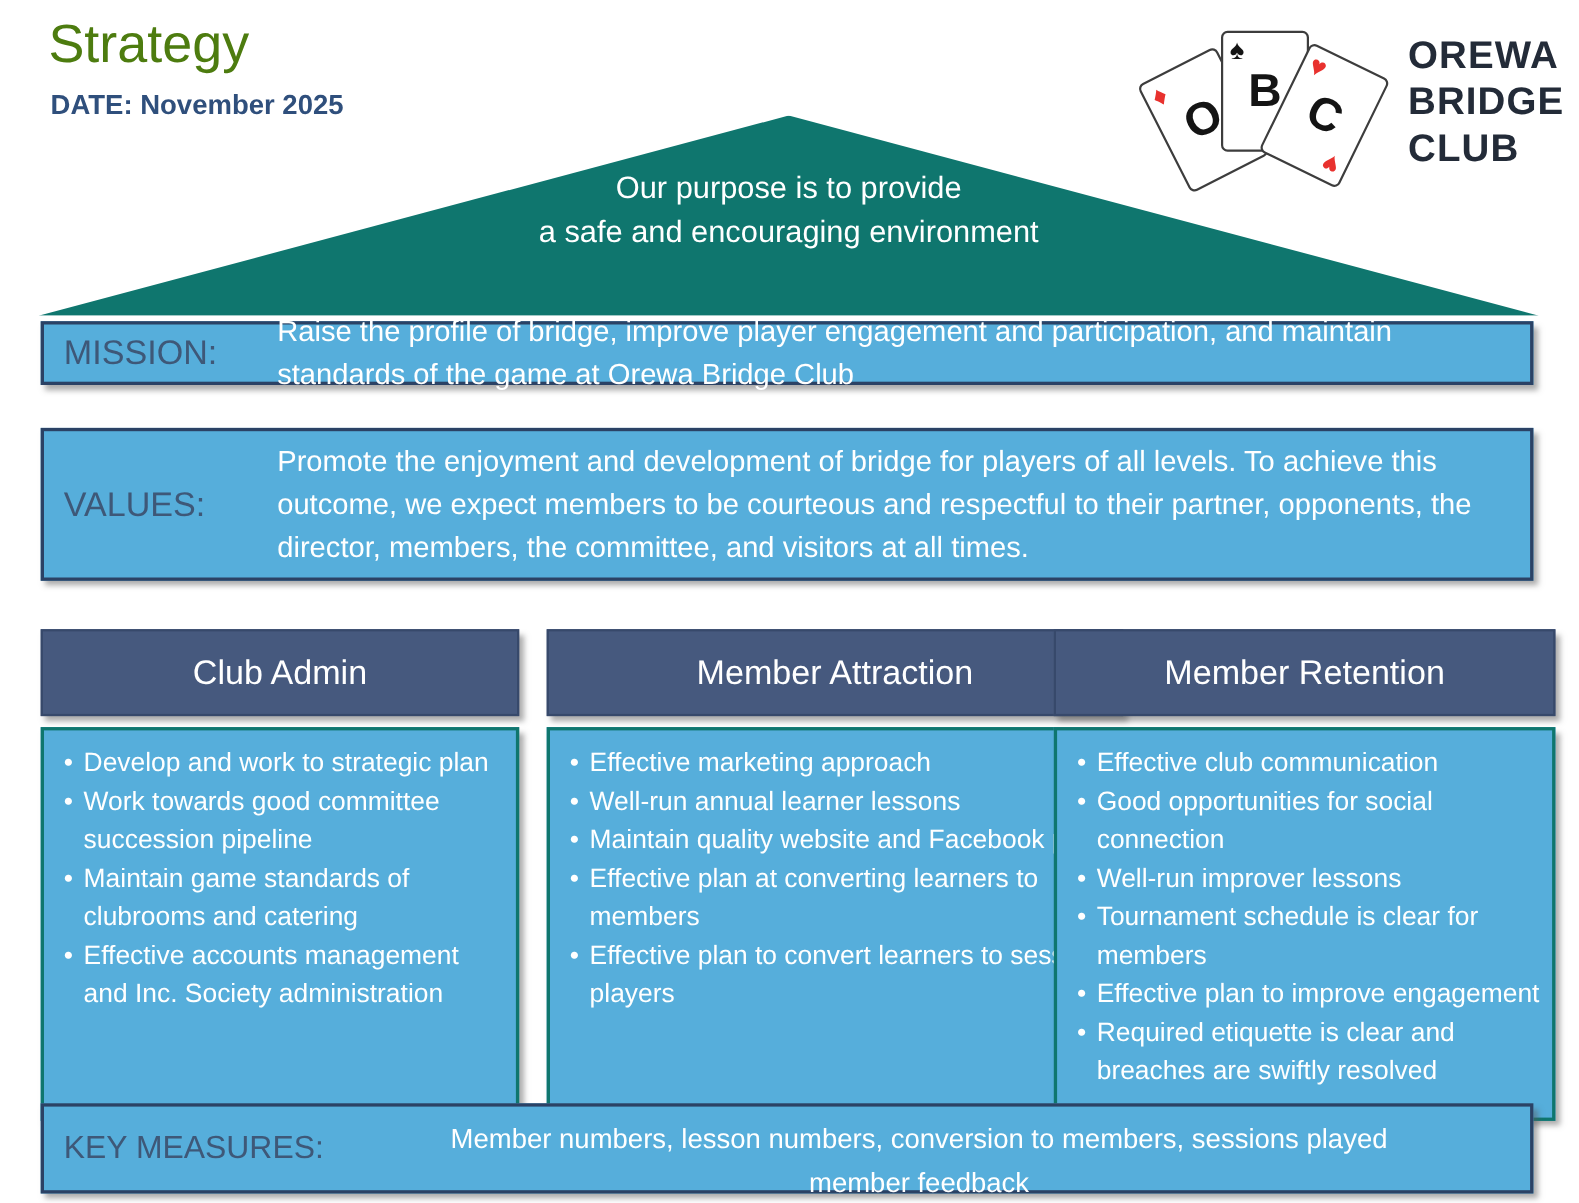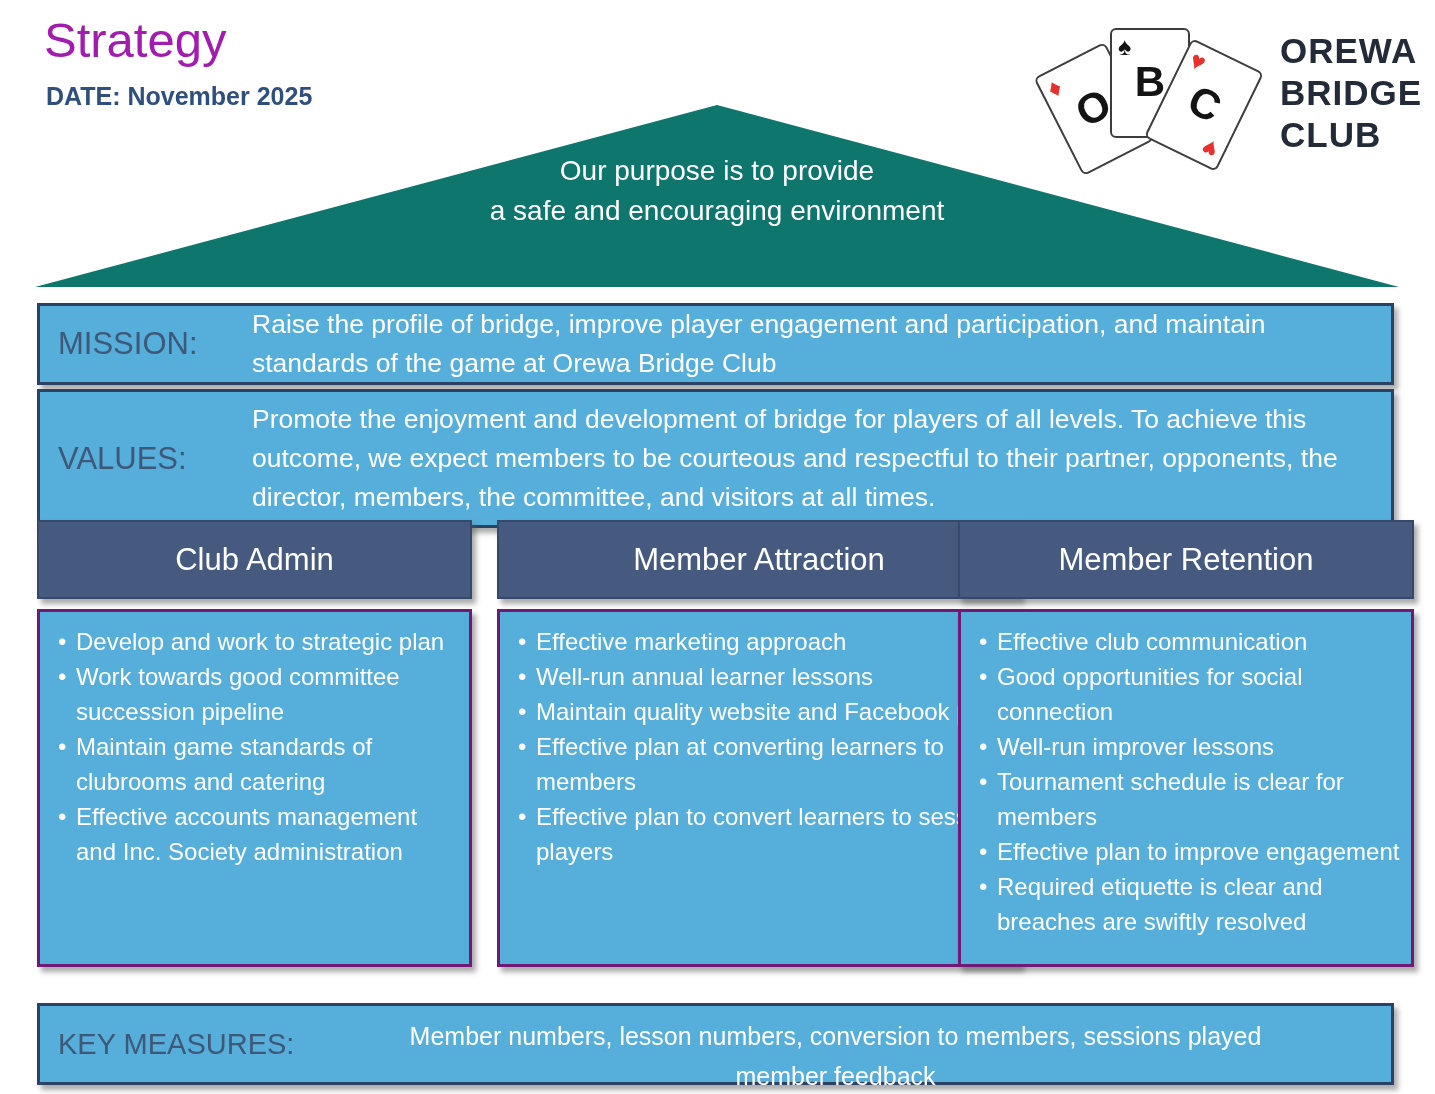--- a/index.html
+++ b/index.html
@@ -1,21 +1,21 @@
 <!DOCTYPE html>
 <html><head>
 <meta charset="utf-8">
 <style>
   html,body{margin:0;padding:0;background:#ffffff;}
   .slide{
     position:relative;width:1435px;height:1094px;background:#ffffff;
     font-family:"Liberation Sans", sans-serif;overflow:hidden;
   }
   
-  .title{position:absolute;left:44px;top:12px;font-size:49px;font-weight:400;color:#a21caf;}
+  .title{position:absolute;left:44px;top:12px;font-size:49px;font-weight:400;color:#4d7c0f;}
   .date{position:absolute;left:46px;top:82px;font-size:25px;font-weight:bold;color:#2f4f7c;}
 
   
   .logo-cards{position:absolute;left:1052px;top:22px;width:230px;height:160px;}
   .pcard{position:absolute;width:80px;height:110px;background:#fff;border:2px solid #3d3d3d;border-radius:6px;box-sizing:border-box;}
   .pcard .letter{position:absolute;top:50%;left:50%;transform:translate(-50%,-52%);font-size:42px;font-weight:bold;color:#141414;}
   .pip{position:absolute;font-size:25px;line-height:1;}
   .pip.tl{top:4px;left:6px;}
   .pip.br{bottom:4px;right:6px;transform:rotate(180deg);}
   .red{color:#e8312e;} .black{color:#141414;}
@@ -31,41 +31,41 @@
   }
   .purpose-text{position:absolute;left:0;right:0;top:46px;text-align:center;color:#ffffff;font-size:28px;line-height:40px;}
 
   
   .band{
     position:absolute;left:37px;width:1357px;background:#56aedb;
     border:3px solid #2b4265;box-sizing:border-box;
     box-shadow:4px 5px 5px rgba(90,90,90,.5);
     display:flex;align-items:center;
   }
-  .mission{top:303px;height:82px;}
+  .mission{top:292px;height:58px;}
   .values{top:389px;height:139px;}
   .key{top:1003px;height:82px;}
   .band-label{color:#3e5878;font-size:31px;padding-left:18px;width:172px;flex:none;}
   .key .band-label{width:252px;font-size:29px;}
   .band-text{color:#ffffff;font-size:26.5px;line-height:39px;padding:0 24px 0 22px;max-width:1160px;}
   .key-text{flex:1;text-align:center;color:#ffffff;font-size:25px;line-height:40px;padding-right:30px;margin-top:24px;}
 
   
-  .col{position:absolute;top:520px;}
+  .col{position:absolute;top:572px;}
   .col1{left:37px;width:435px;}
   .col2{left:497px;width:524px;}
   .col3{left:958px;width:456px;}
   .col-header{
     height:79px;background:#46597e;border:2px solid #37496b;box-sizing:border-box;
     box-shadow:4px 5px 5px rgba(90,90,90,.5);
     color:#ffffff;font-size:31px;display:flex;align-items:center;justify-content:center;
   }
   .col-list{
     margin:10px 0 0 0;height:358px;background:#56aedb;
-    border:3px solid #701a75;box-sizing:border-box;
+    border:3px solid #0f766e;box-sizing:border-box;
     box-shadow:4px 5px 5px rgba(90,90,90,.5);
     padding:12px 8px 0 16px;color:#ffffff;font-size:24px;line-height:35px;
     list-style:none;overflow:visible;
   }
   .col-list li{position:relative;padding-left:20px;}
   .col-list li::before{content:"\2022";position:absolute;left:2px;top:0;}
 </style>
 </head>
 <body>
 

